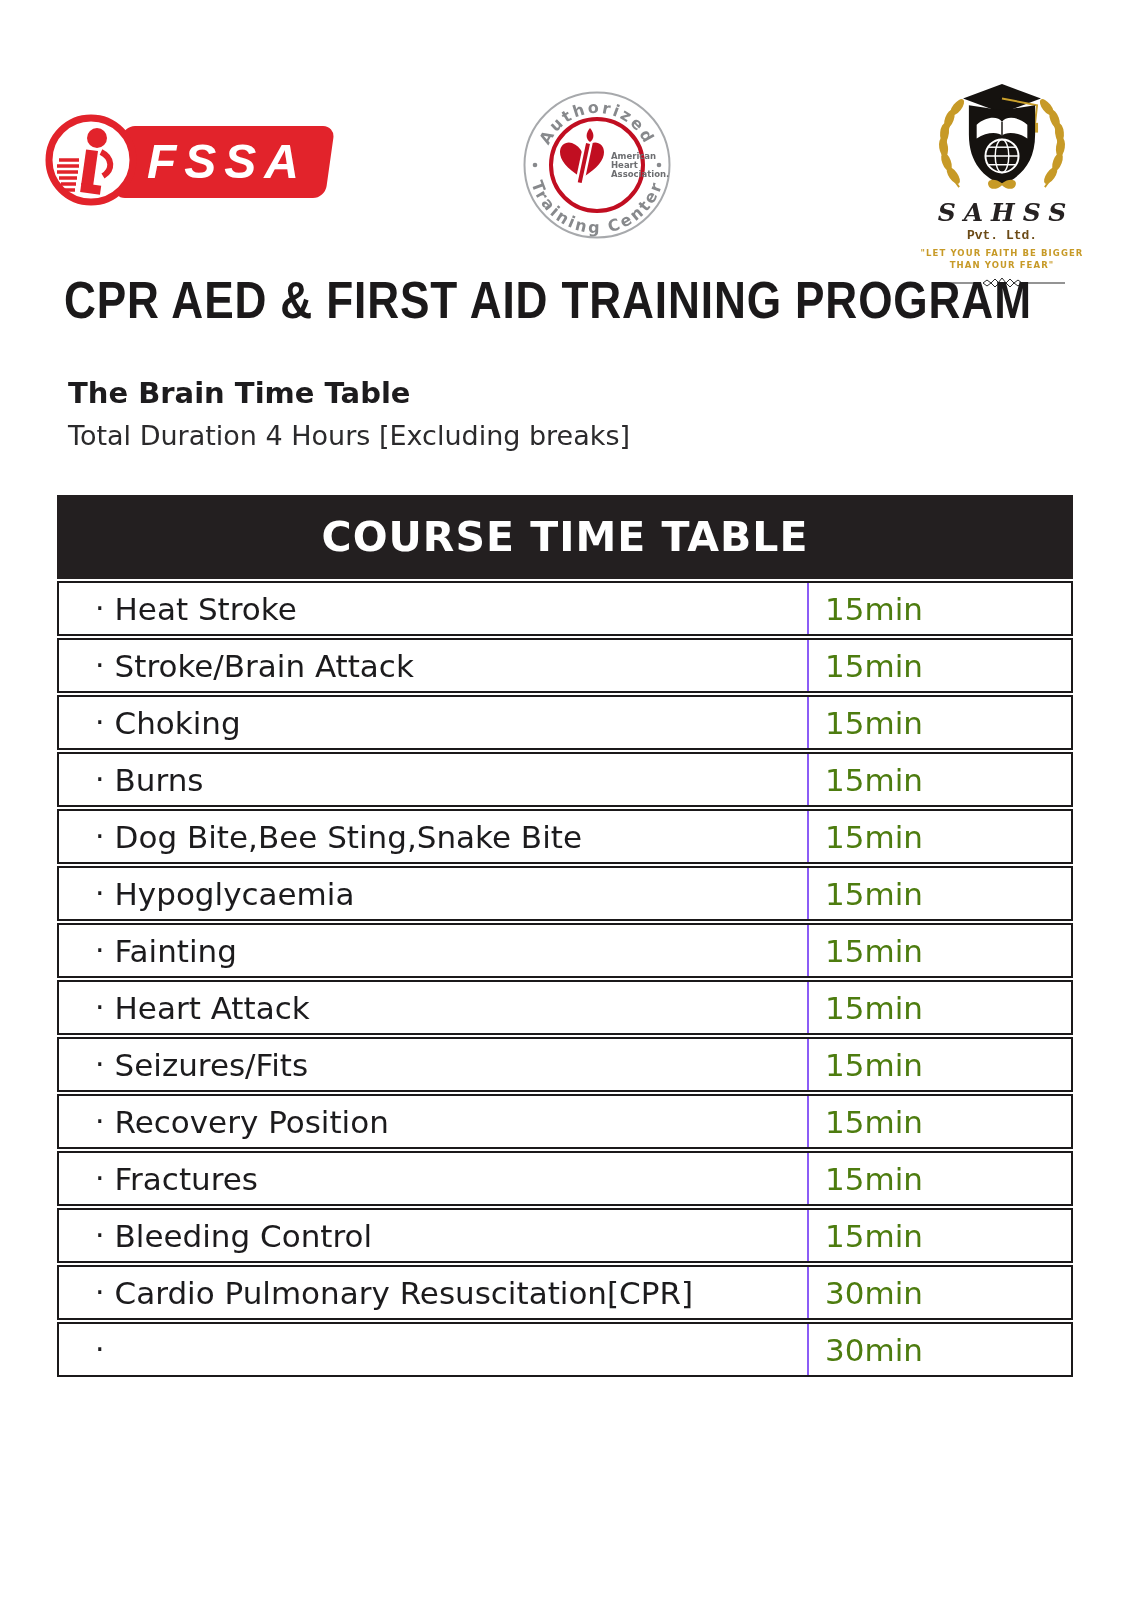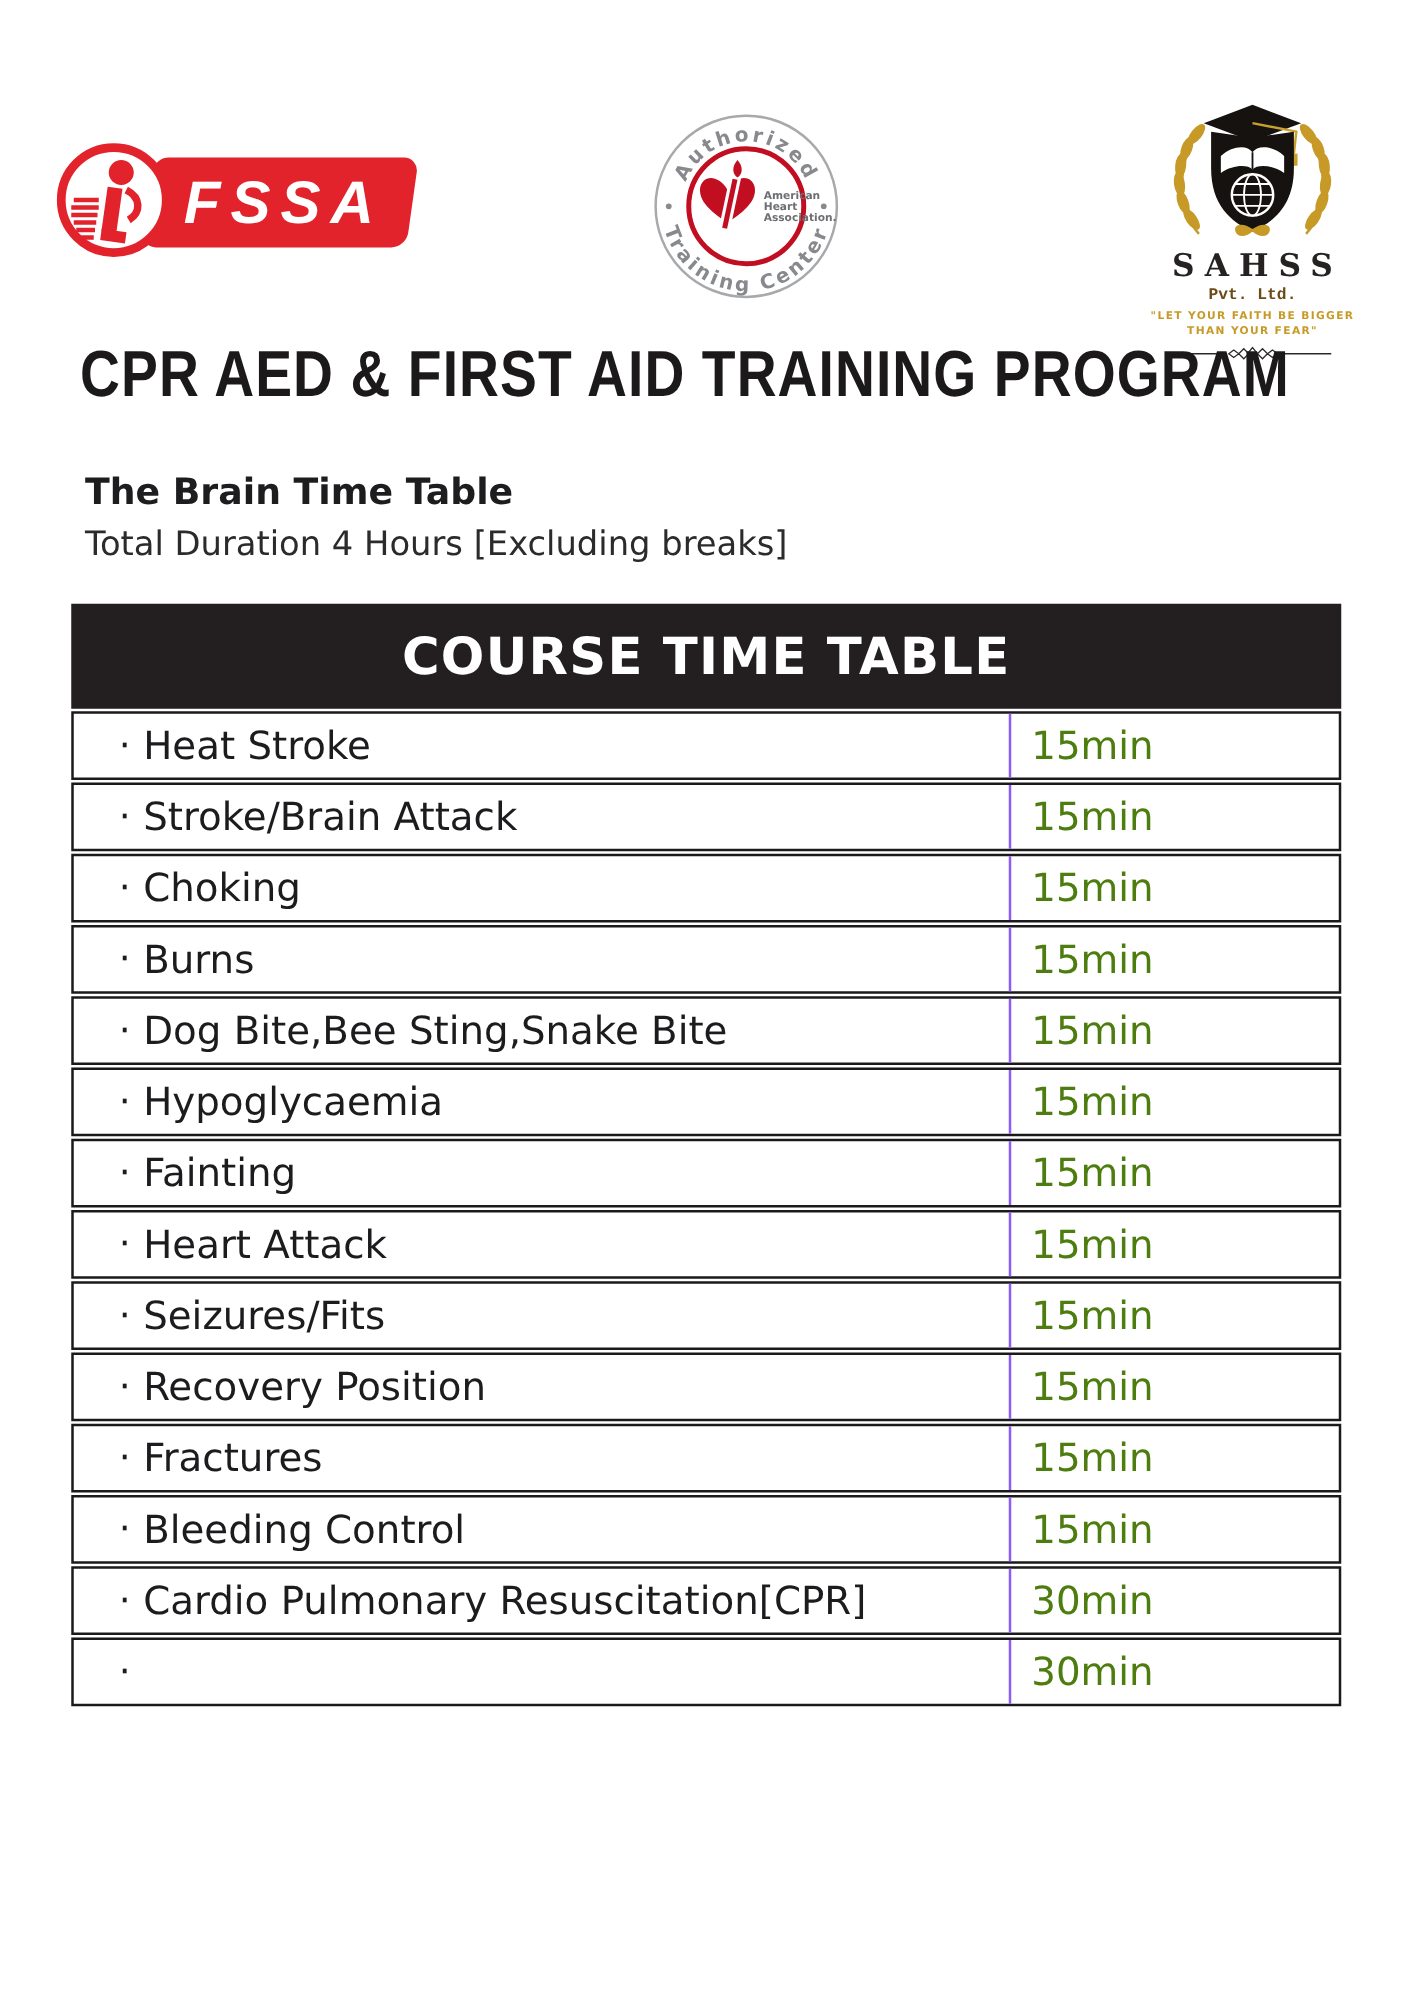--- a/index.html
+++ b/index.html
@@ -5,21 +5,21 @@
   html,body { margin:0; padding:0; background:#fff; }
   .page {
     position:relative; width:1131px; height:1600px; background:#ffffff;
     font-family:"DejaVu Sans", sans-serif; overflow:hidden; color:#1c1b1d;margin-top:36px;
   }
   
   .fssa-logo { position:absolute; left:45px; top:76px; width:290px; height:100px; }
   .aha-seal  { position:absolute; left:522px; top:54px; width:150px; height:150px; }
   .sahss-logo{ position:absolute; left:912px; top:44px; width:180px; text-align:center; }
   .sahss-name{ font-family:"DejaVu Serif", serif; font-weight:bold; font-size:25px;
-               letter-spacing:8px; color:#262222; margin-top:2px; padding-left:8px; }
+               letter-spacing:8px; color:#262222; margin-top:2px; padding-left:8px;font-style:italic; }
   .sahss-sub { font-family:Liberation Mono, monospace; font-weight:bold; font-size:13px;
                color:#6b4a16; margin-top:1px; }
   .sahss-motto{ font-size:8.5px; font-weight:bold; color:#c79a27; letter-spacing:1.1px;
                line-height:1.45; margin-top:4px; }
   .sahss-flourish { margin-top:2px; }
 
   
   .doc-title {
     position:absolute; left:64px; top:234px; white-space:nowrap;
     font-family:"Liberation Sans", sans-serif; font-weight:bold; font-size:52px;
@@ -27,21 +27,21 @@
     transform:scaleX(0.85); transform-origin:left center;
   }
   .sec-heading {
     position:absolute; left:68px; top:340px; font-size:29px; font-weight:bold; color:#1d1c1e;
   }
   .sec-sub {
     position:absolute; left:68px; top:384px; font-size:27px; color:#2b2a2c;
   }
 
   
-  .course-table { position:absolute; left:57px; top:447px; width:1016px; }
+  .course-table { position:absolute; left:57px; top:459px; width:1016px; }
   .t-head {
     height:84px; background:#231f20; color:#ffffff;
     display:flex; align-items:center; justify-content:center;
     font-size:41px; font-weight:bold; letter-spacing:1px; margin-bottom:2px;
   }
   .t-row { display:flex; border:2px solid #1b191a; margin-bottom:2px; height:51px; background:#fff; }
   .t-topic { flex:1; display:flex; align-items:center; padding-left:36px;
              font-size:31px; color:#1c1b1d; white-space:nowrap; overflow:hidden; }
   .bullet { font-size:30px; margin-right:10px; }
   .t-dur { width:246px; border-left:2px solid #8b5cf6; display:flex; align-items:center;

